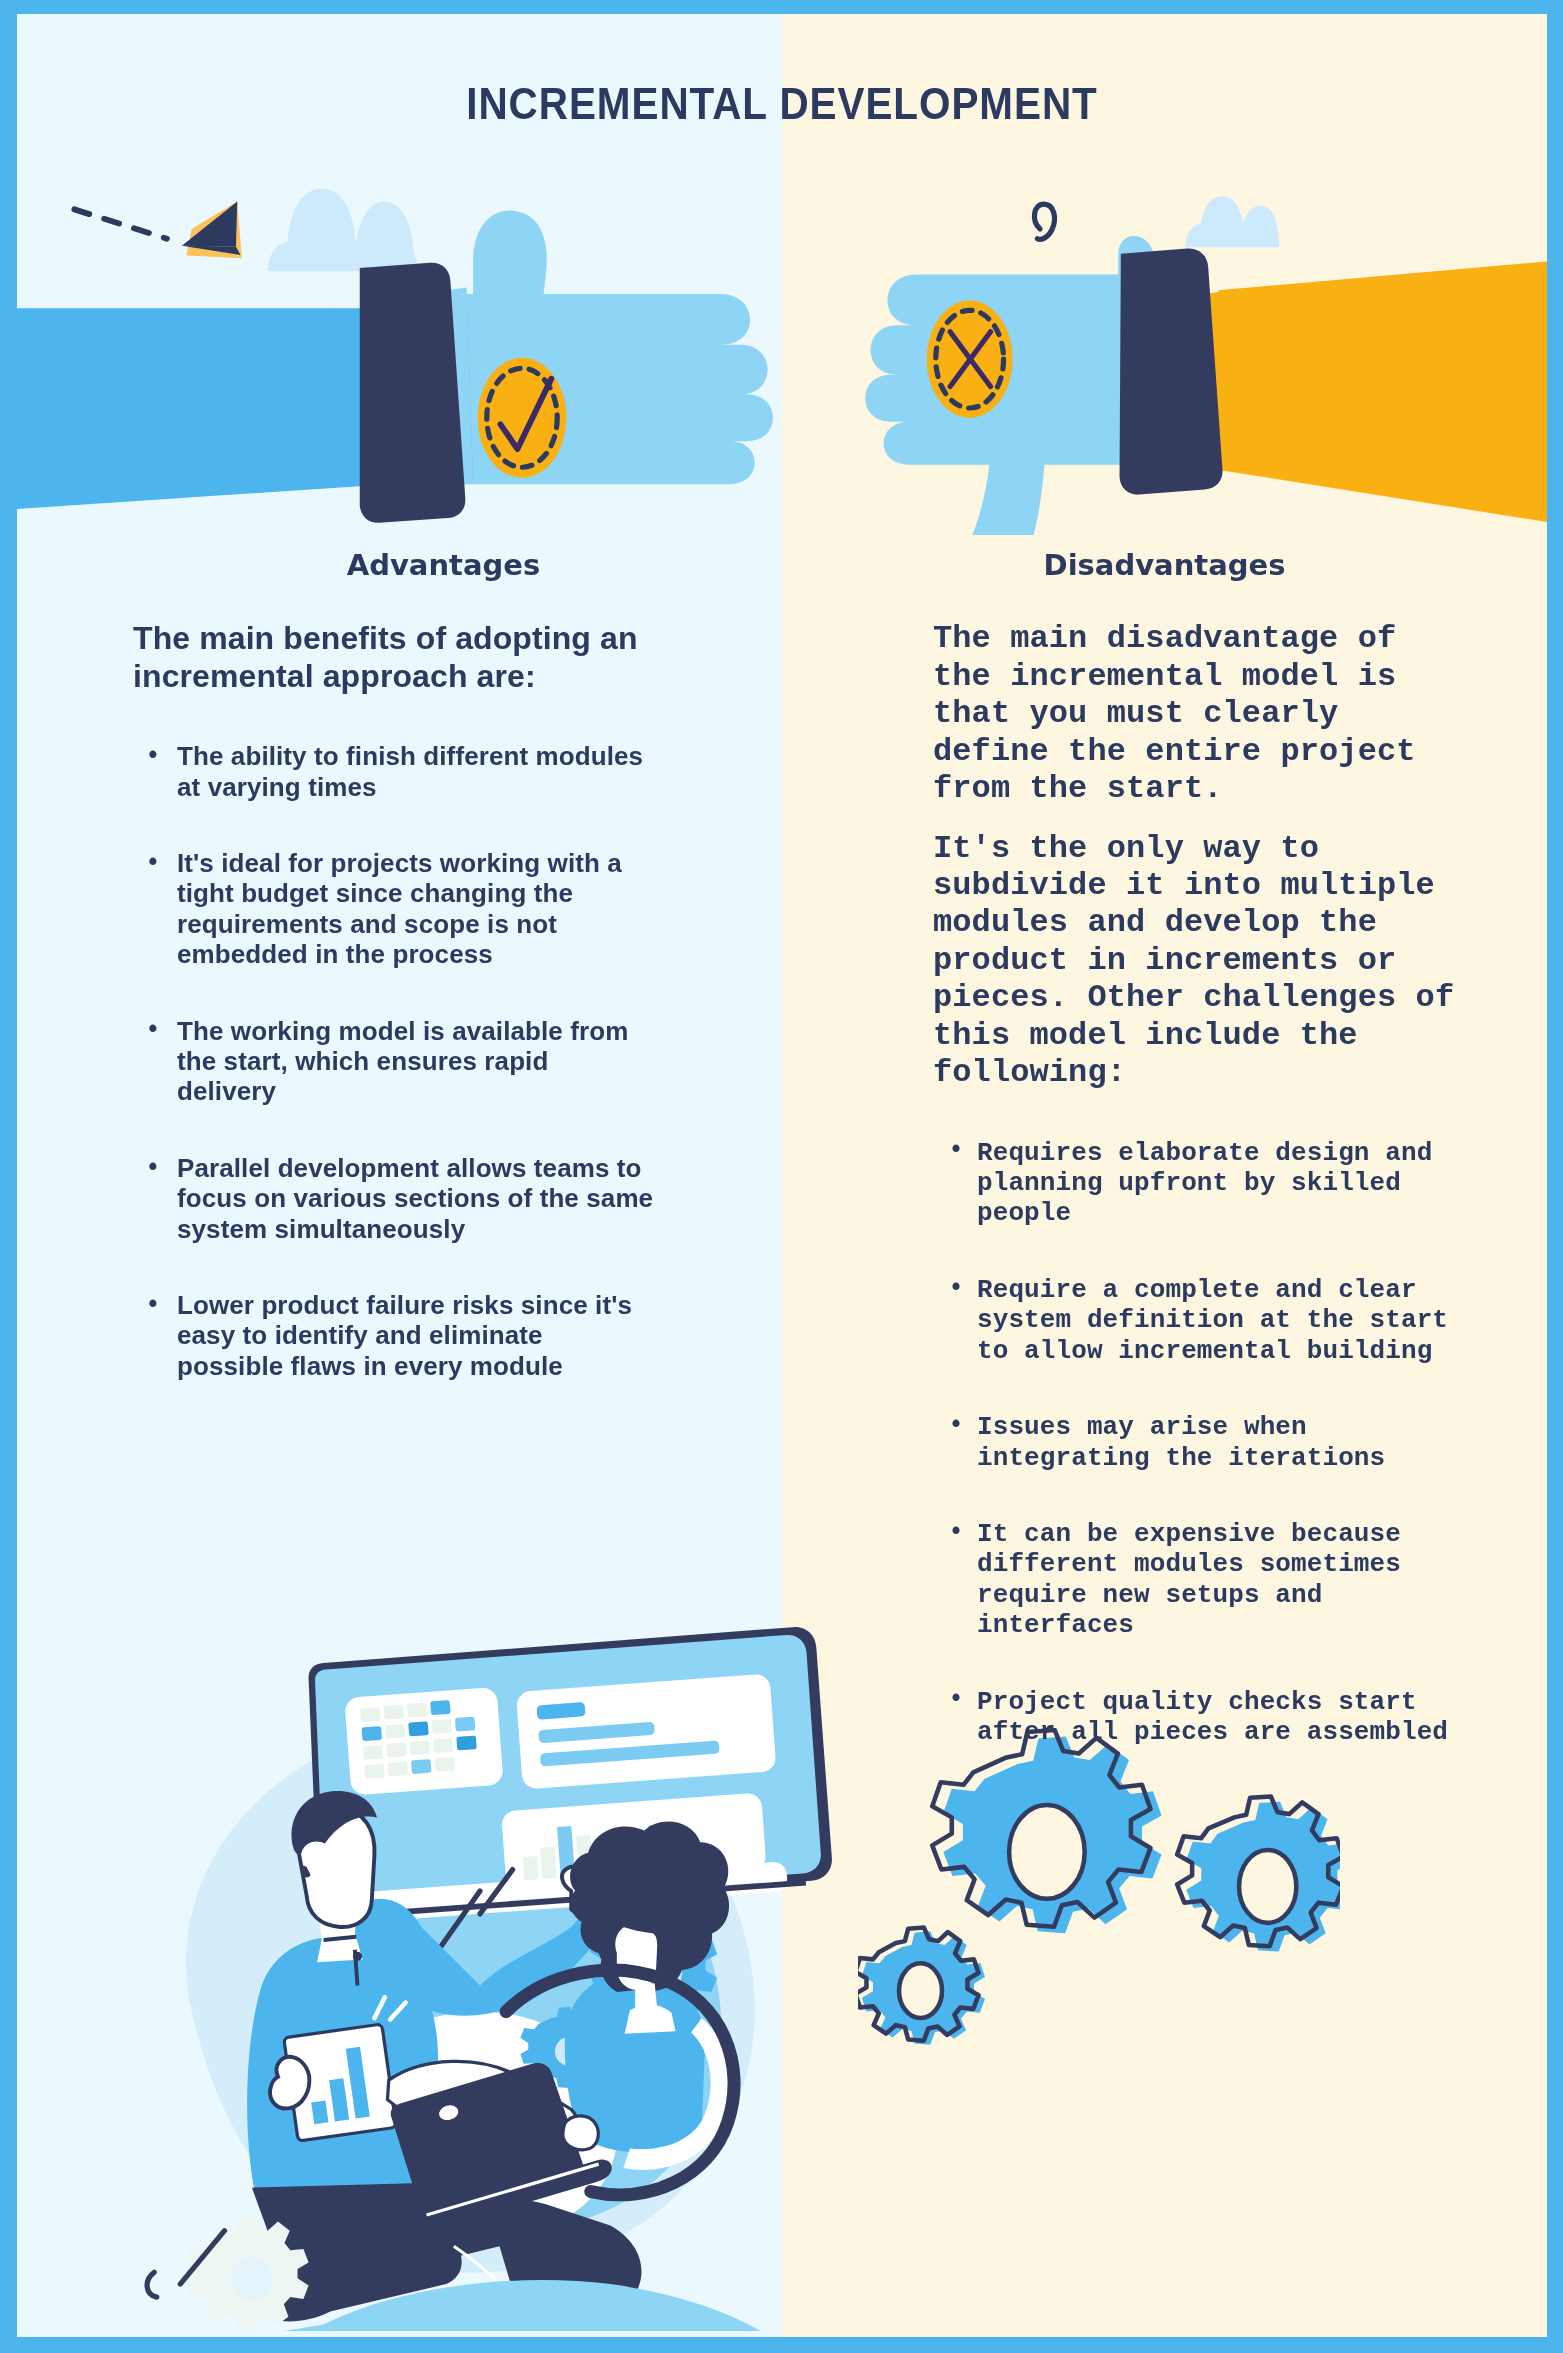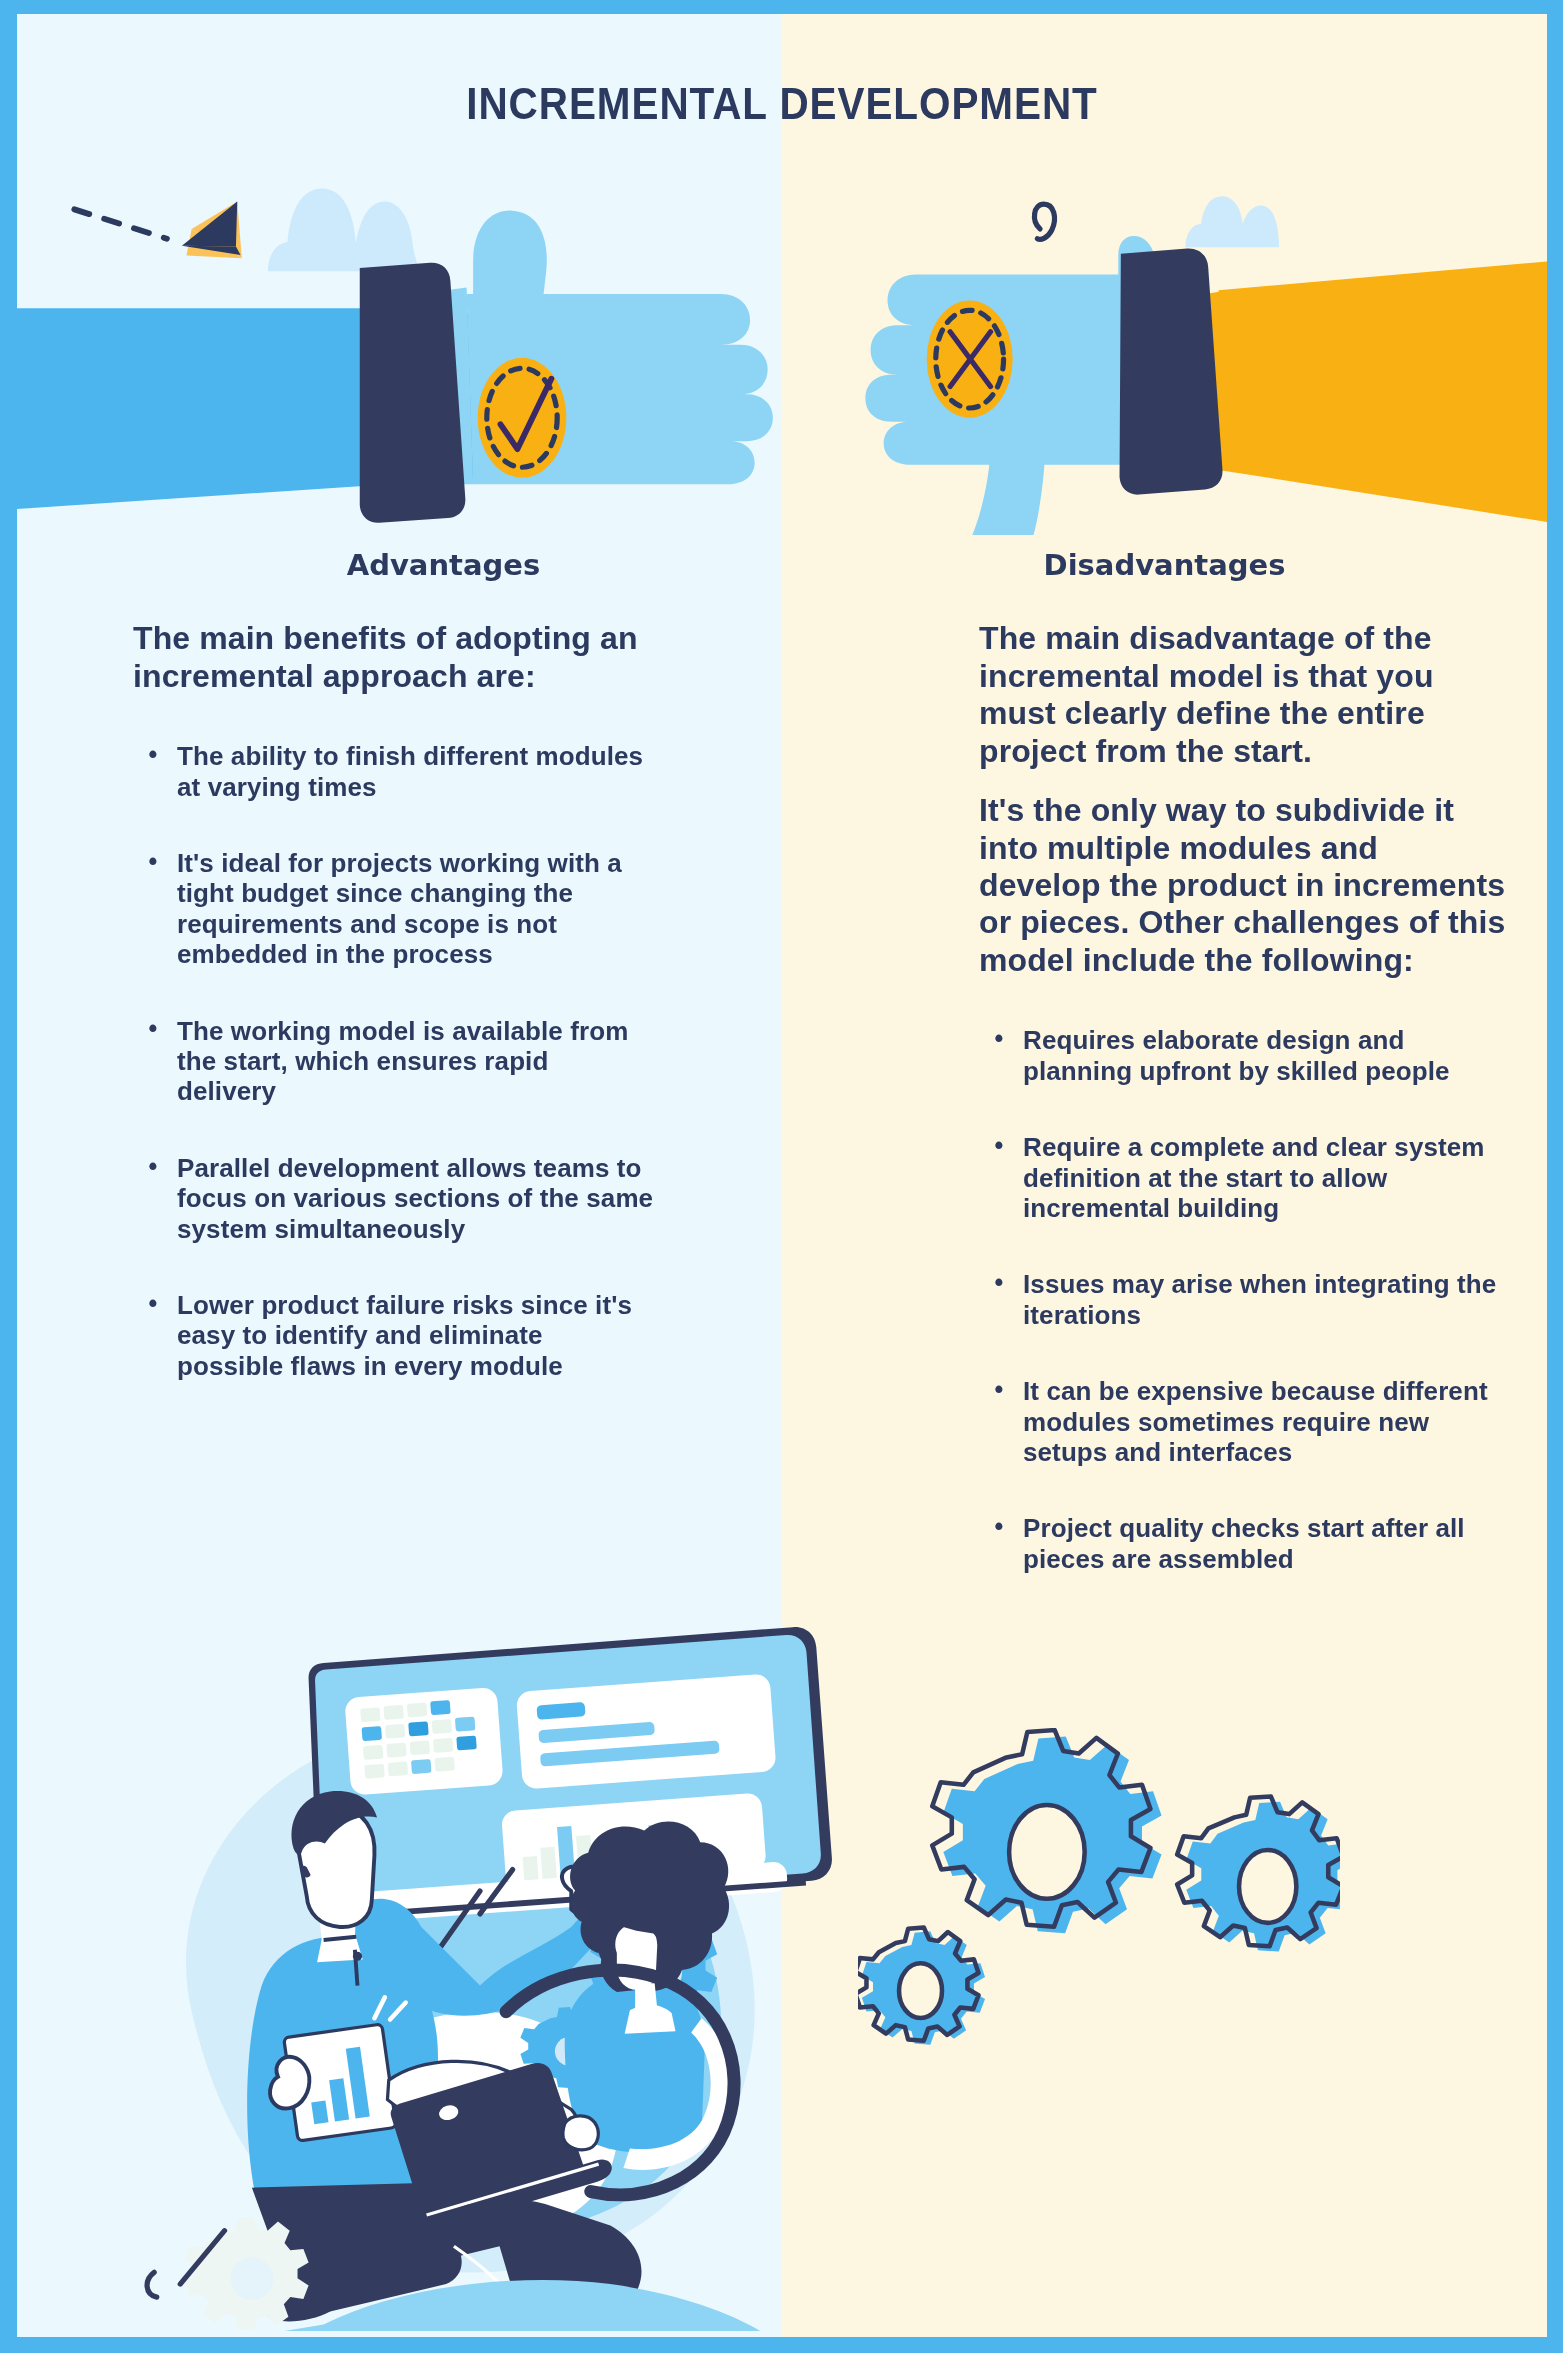--- a/index.html
+++ b/index.html
@@ -62,21 +62,21 @@
   
   .column {
     position:absolute;
     top:606px;
     z-index:30;
     color:#2d3a60;
     font-family:"Liberation Sans Narrow","Liberation Sans", sans-serif;
     font-weight:700;
   }
   #col-left  { left:116px;  width:521px; }
-  #col-right { left:962px; width:528px; }
+  #col-right { left:916px; width:528px;font-family:Liberation Mono, monospace; }
 
   .lede {
     font-size:32px;
     line-height:1.17;
     margin-bottom:26px;
     letter-spacing:0.1px;
   }
   .lede + .lede { margin-top:-3.9px; }
 
   ul.points { list-style:none; margin-top:6.5px; }

